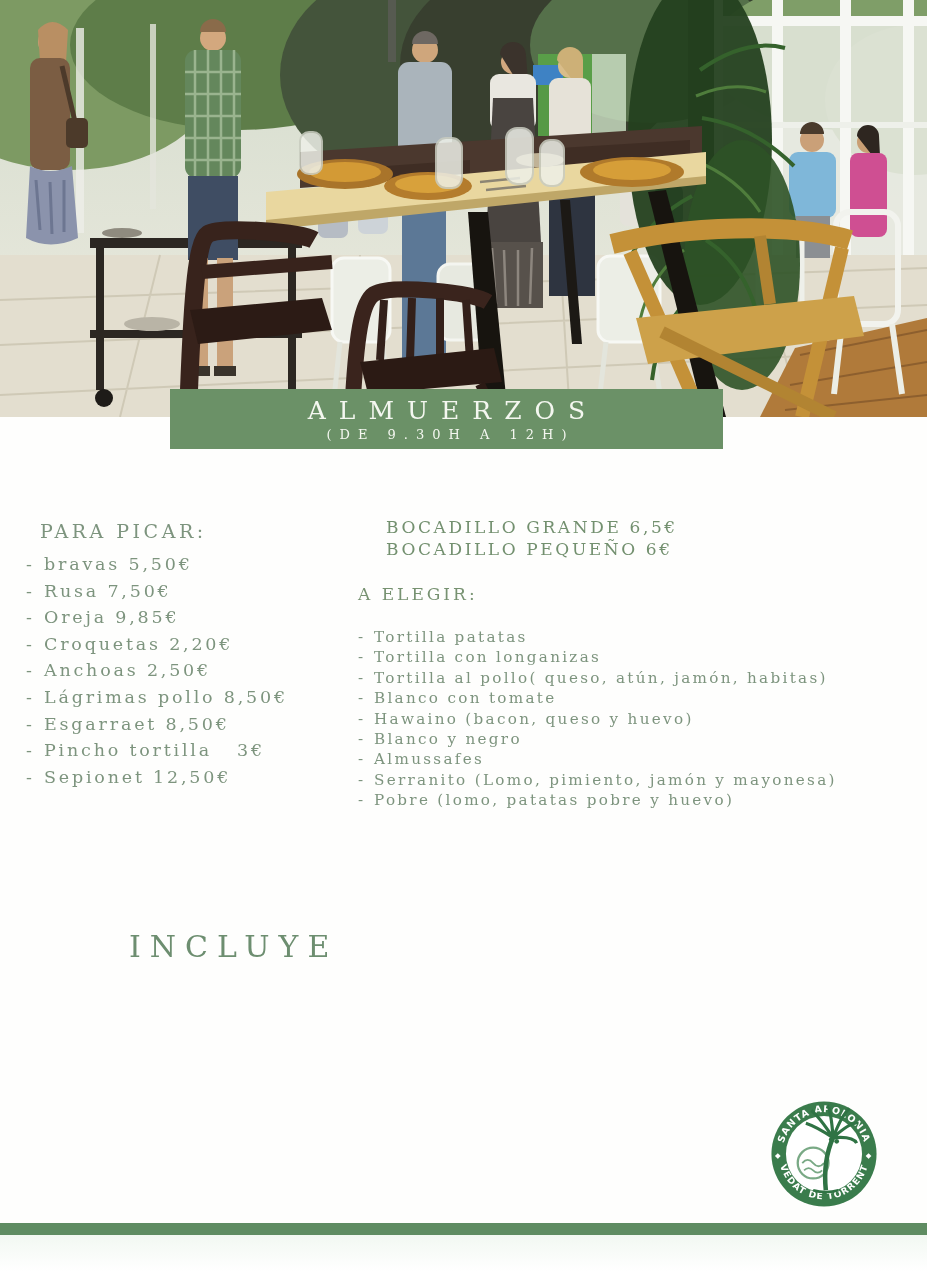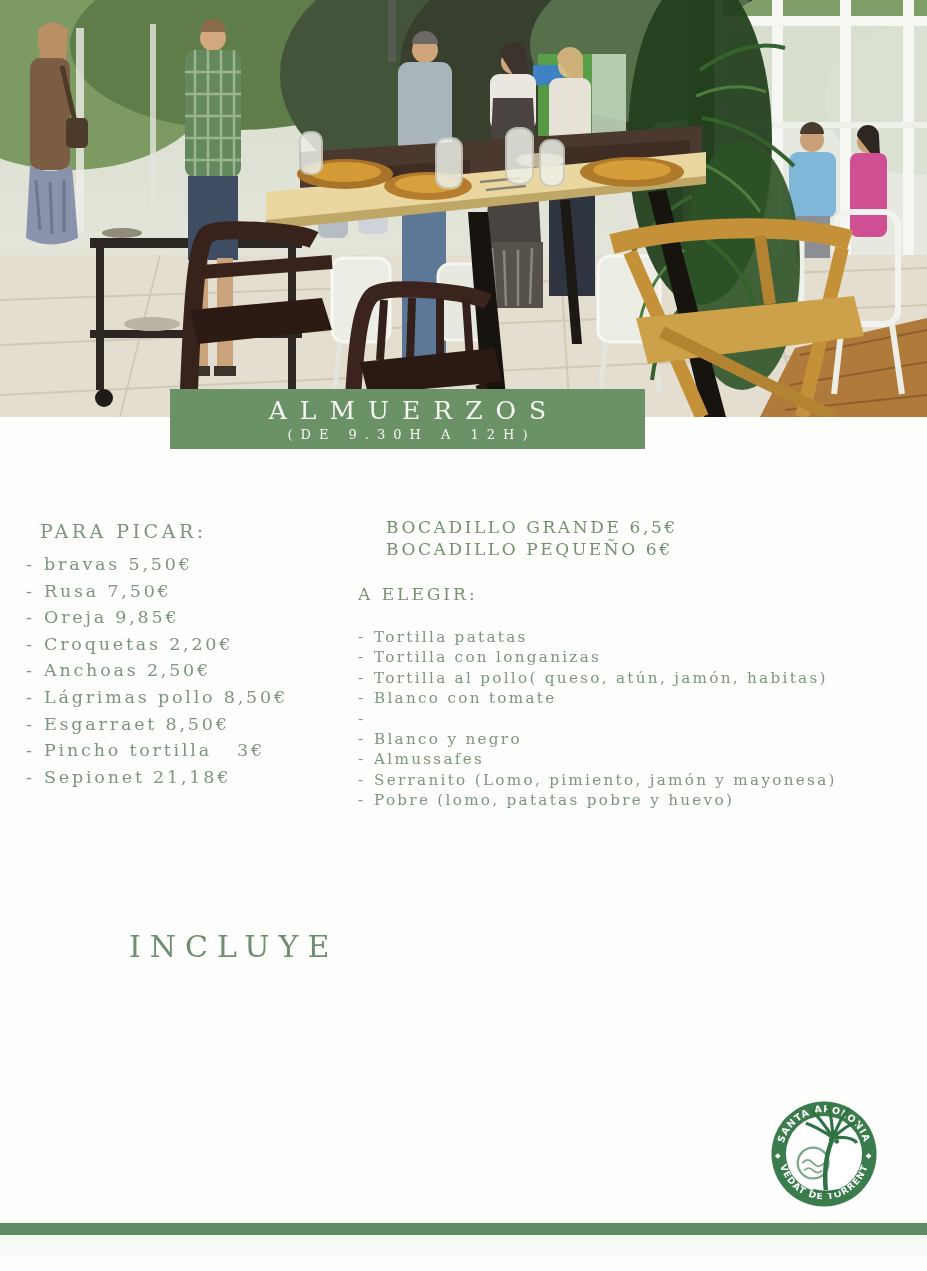--- a/index.html
+++ b/index.html
@@ -6,21 +6,21 @@
   body{
     width:927px;height:1271px;position:relative;background:#fefefd;
     font-family:"DejaVu Serif","Liberation Serif",serif;
     overflow:hidden;
   }
   
   .photo{position:absolute;left:0;top:0;width:927px;height:417px;overflow:hidden;}
   .photo svg{display:block;width:100%;height:100%;}
   
   .banner{
-    position:absolute;left:170px;top:389px;width:475px;height:60px;
+    position:absolute;left:170px;top:389px;width:553px;height:60px;
     background:#6b9167;color:#f4f7f0;text-align:center;z-index:5;
   }
   .banner .title{
     display:block;margin-top:7px;font-size:25px;letter-spacing:13px;text-indent:13px;
   }
   .banner .subtitle{
     display:block;margin-top:2px;font-size:13px;letter-spacing:8px;text-indent:8px;
   }
   .menu-left{position:absolute;left:26px;top:520px;width:330px;}
   .menu-left .heading{
@@ -273,21 +273,21 @@
   <div class="pp-item">
       <span class="dash">-</span>
       <span class="txt">Esgarraet 8,50€</span>
     </div>
   <div class="pp-item">
       <span class="dash">-</span>
       <span class="txt">Pincho tortilla   3€</span>
     </div>
   <div class="pp-item">
       <span class="dash">-</span>
-      <span class="txt">Sepionet 21,18€</span>
+      <span class="txt">Sepionet 12,50€</span>
     </div>
 </div>
 
 <div class="menu-right">
   <div class="boc-line">BOCADILLO GRANDE 6,5€</div>
   <div class="boc-line">BOCADILLO PEQUEÑO 6€</div>
   <div class="heading">A ELEGIR:</div>
   <div class="el-items">
     <div class="el-item">
         <span class="dash">-</span>
@@ -300,20 +300,21 @@
     <div class="el-item">
         <span class="dash">-</span>
         <span class="txt">Tortilla al pollo( queso, atún, jamón, habitas)</span>
       </div>
     <div class="el-item">
         <span class="dash">-</span>
         <span class="txt">Blanco con tomate</span>
       </div>
     <div class="el-item">
         <span class="dash">-</span>
+        <span class="txt">Hawaino (bacon, queso y huevo)</span>
       </div>
     <div class="el-item">
         <span class="dash">-</span>
         <span class="txt">Blanco y negro</span>
       </div>
     <div class="el-item">
         <span class="dash">-</span>
         <span class="txt">Almussafes</span>
       </div>
     <div class="el-item">

